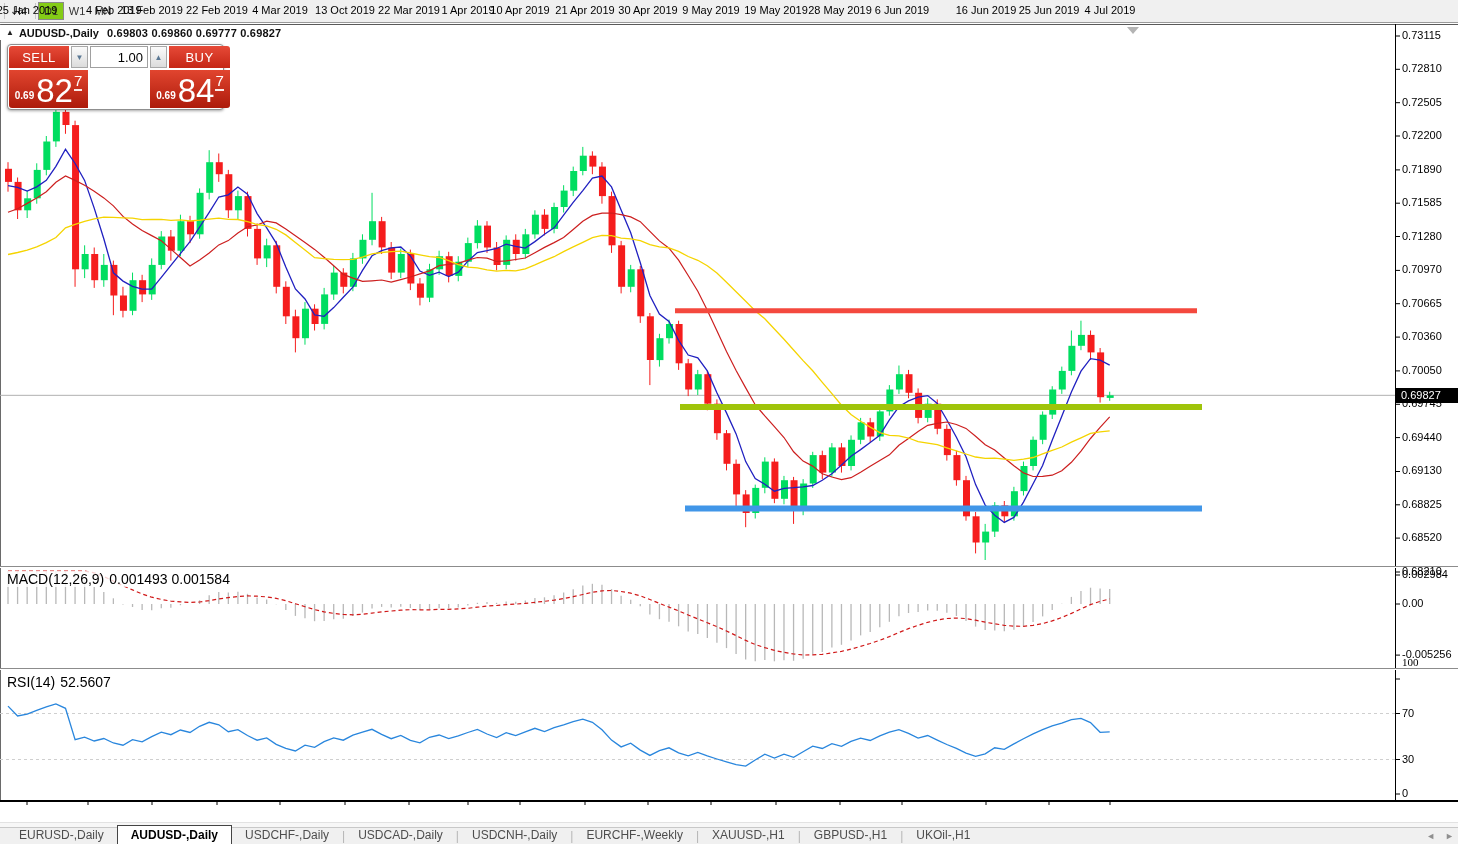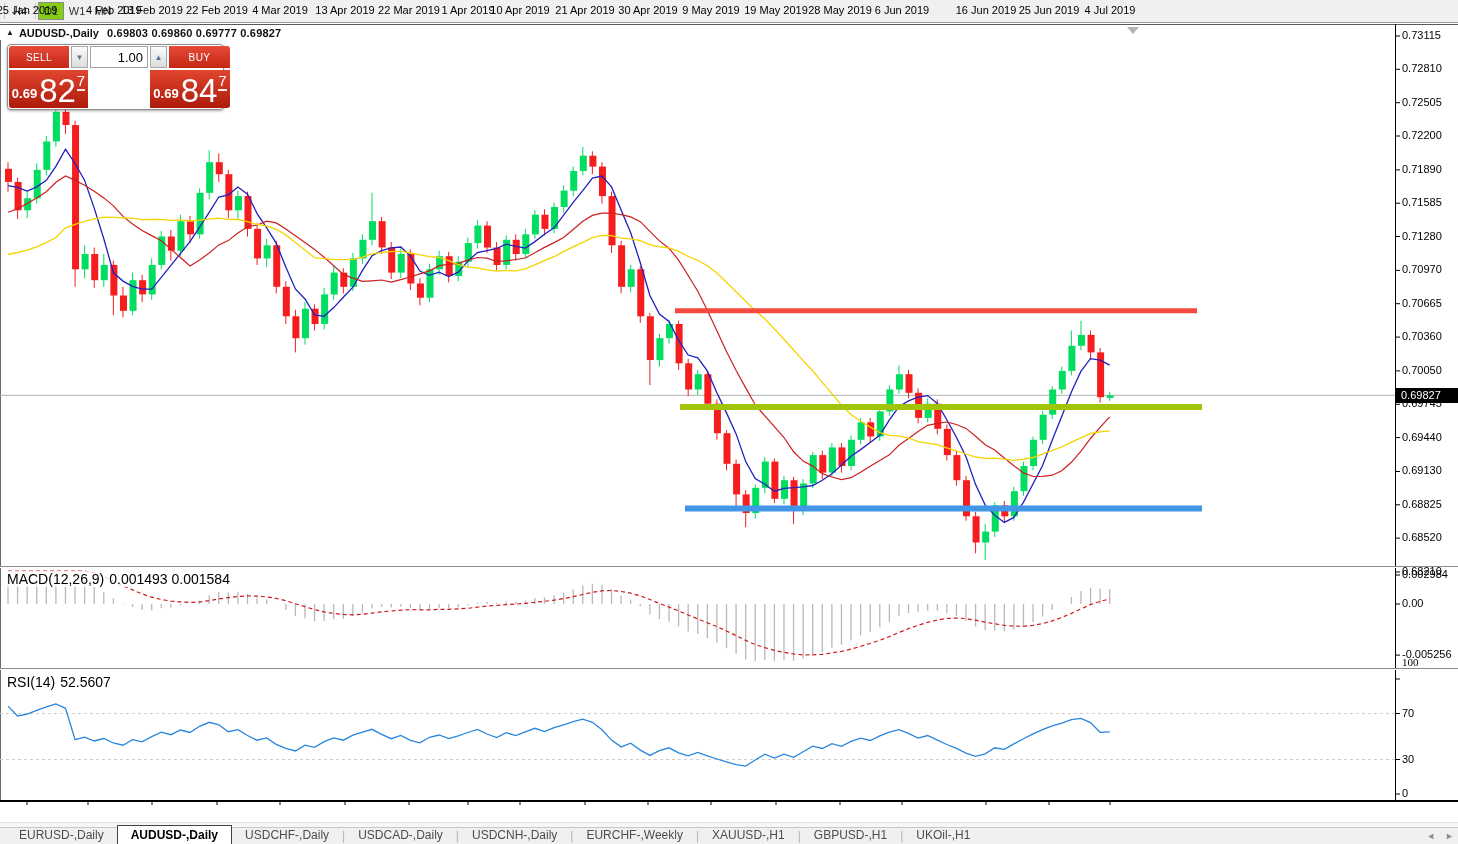--- a/index.html
+++ b/index.html
@@ -34,33 +34,33 @@
     font-size:11px; line-height:15px; padding-left:5px; }
   .date-label { position:absolute; width:84px; text-align:center; font-size:11px; color:#000; top:806px; white-space:nowrap; }
   .ind-label { position:absolute; left:7px; font-size:14px; color:#000; background:rgba(255,255,255,.8); }
   .ind-label b { font-weight:normal; margin-right:5px; }
 
   
   .trade-widget { position:absolute; left:7px; top:44px; width:217px; height:66px;
     background:#fff; border:1px solid #8f8f8f; border-radius:4px; box-shadow:0 1px 3px rgba(0,0,0,.35);
     display:grid; grid-template-rows:22px 38px; grid-template-columns:60px 17px 58px 17px 61px;
     gap:2px; padding:1px; }
-  .btn-trade { border:none; color:#fff; font-size:10px; letter-spacing:.4px; cursor:pointer;
+  .btn-trade { border:none; color:#fff; font-size:13px; letter-spacing:.4px; cursor:pointer;
     background:linear-gradient(#e64a38,#c52615); display:flex; align-items:center; justify-content:center; }
   .btn-sell { grid-row:1; grid-column:1; border-radius:3px 0 0 0; }
   .btn-buy  { grid-row:1; grid-column:5; border-radius:0 3px 0 0; }
   .spin-btn { grid-row:1; background:linear-gradient(#fbfbfb,#dcdcdc); border:1px solid #a8a8a8;
     color:#5a7894; font-size:8px; display:flex; align-items:center; justify-content:center; cursor:pointer; }
   .vol-input { grid-row:1; grid-column:3; border:1px solid #a0a0a0; font-size:13px; color:#000;
     text-align:right; padding-right:4px; font-family:"Liberation Sans",sans-serif; }
   .price-tile { border:none; color:#fff; cursor:pointer; background:linear-gradient(#e1452f,#ad1b0b);
     display:flex; align-items:flex-end; justify-content:center; padding-bottom:3px; }
   .tile-sell { grid-row:2; grid-column:1/3; border-radius:0 0 0 3px; }
   .tile-buy  { grid-row:2; grid-column:4/6; border-radius:0 0 3px 0; }
-  .tp-small { font-size:13px; font-weight:bold; margin:0 2px 4px 0; }
+  .tp-small { font-size:10px; font-weight:bold; margin:0 2px 4px 0; }
   .tp-big { font-size:33px; line-height:.88; font-weight:normal; }
   .tp-sup { font-size:15px; margin-left:1px; transform:translateY(-14px); border-bottom:2px solid rgba(255,255,255,.9); }
 
   
   .hscroll-strip { position:absolute; left:0; top:822px; width:1458px; height:5px; background:#f7f7f7; border-top:1px solid #e2e2e2; }
   .tabbar { position:absolute; left:0; top:827px; width:1458px; height:17px; background:#f0f0f0;
     border-top:1px solid #c8c8c8; display:flex; align-items:flex-end; padding-left:6px; font-size:12px; }
   .tab { padding:1px 13px 2px 13px; color:#4d4d4d; cursor:pointer; white-space:nowrap; }
   .tab.active { background:#fff; color:#000; font-weight:bold; border:1px solid #444; border-bottom:none;
     padding-top:2px; margin-top:-3px; }
@@ -549,21 +549,21 @@
       <div class="axis-label" style="top: 648.078px;">-0.005256</div>
       <div class="axis-label" style="top: 656px; font-family: Liberation Serif, serif;">100</div>
       <div class="axis-label" style="top: 706.5px;">70</div>
       <div class="axis-label" style="top: 752.5px;">30</div>
       <div class="axis-label" style="top: 787px;">0</div>
       <div class="date-label" style="top: 4px; left: -15px;">25 Jan 2019</div>
       <div class="date-label" style="top: 4px; left: 46px; padding-left: 40px;">4 Feb 2019</div>
       <div class="date-label" style="top: 4px; left: 110px;">13 Feb 2019</div>
       <div class="date-label" style="top: 4px; left: 175px;">22 Feb 2019</div>
       <div class="date-label" style="top: 4px; left: 238px;">4 Mar 2019</div>
-      <div class="date-label" style="top: 4px; left: 303px;">13 Apr 2019</div>
+      <div class="date-label" style="top: 4px; left: 303px;">13 Oct 2019</div>
       <div class="date-label" style="top: 4px; left: 367px;">22 Mar 2019</div>
       <div class="date-label" style="top: 4px; left: 426px;">1 Apr 2019</div>
       <div class="date-label" style="top: 4px; left: 478px;">10 Apr 2019</div>
       <div class="date-label" style="top: 4px; left: 543px;">21 Apr 2019</div>
       <div class="date-label" style="top: 4px; left: 606px;">30 Apr 2019</div>
       <div class="date-label" style="top: 4px; left: 669px;">9 May 2019</div>
       <div class="date-label" style="top: 4px; left: 734px;">19 May 2019</div>
       <div class="date-label" style="top: 4px; left: 798px;">28 May 2019</div>
       <div class="date-label" style="top: 4px; left: 860px;">6 Jun 2019</div>
       <div class="date-label" style="top: 4px; left: 944px;">16 Jun 2019</div>

